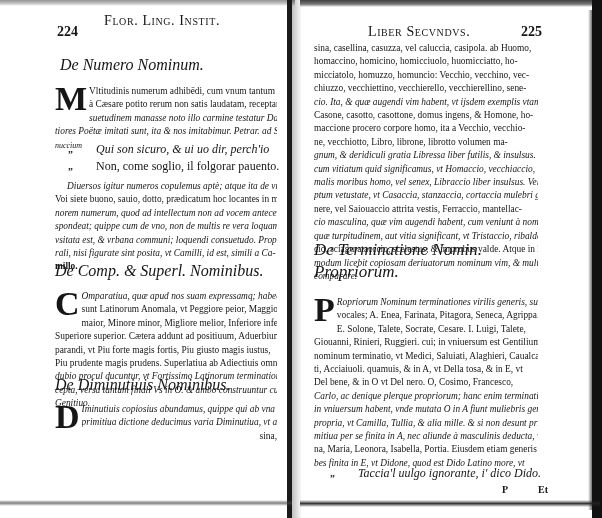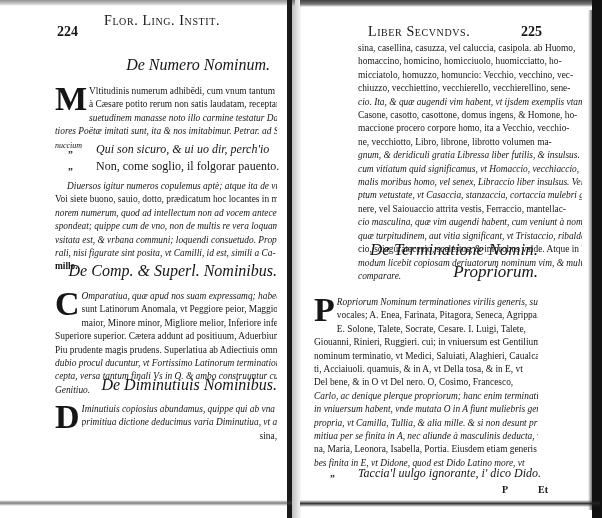--- a/index.html
+++ b/index.html
@@ -31,21 +31,21 @@
       background: linear-gradient(rgba(255,255,255,0), #222 50%, rgba(255,255,255,0)); opacity:.9; }
 
     .page { position:absolute; top:0; height:518px; }
     .page-left { left:0; width:287px;border-radius:27px; }
     .page-right { left:302px; width:288px; }
     .page-left .folio { position:absolute; left:57px; top:24px; font-size:14px; font-weight:bold; }
     .page-left .running-title { position:absolute; left:104px; top:13px; font-size:14px; font-variant:small-caps; letter-spacing:.6px; }
     .page-right .running-title { position:absolute; left:66px; top:24px; font-size:14px; font-variant:small-caps; letter-spacing:.6px; }
     .page-right .folio { position:absolute; left:219px; top:24px; font-size:14px; font-weight:bold; }
 
-    .heading { position:absolute; font-style:italic; font-size:16px; text-align:right; }
+    .heading { position:absolute; font-style:italic; font-size:16px; text-align:left; }
 
     .para { position:absolute; font-size:9.4px; line-height:13.4px; text-align:justify; }
     .para .line { display:block; white-space:nowrap; overflow:hidden; }
     .it { font-style:italic; }
 
     .dropcap { float:left; font-size:34px; line-height:26px; margin-right:2px; margin-top:1px; font-weight:bold; }
 
     .verse { position:absolute; font-size:12px; line-height:17px; }
     .verse .quote-mark { display:inline-block; width:28px; font-size:10px; font-weight:bold; }
 
@@ -95,41 +95,42 @@
     </div>
 
     <div class="heading" style="left:55px; top:262px; width:222px;">De Comp. &amp; Superl. Nominibus.</div>
 
     <div class="para" style="left:55px; top:290px; width:222px;">
       <span class="dropcap">C</span>
       <span class="line it">Omparatiua, quæ apud nos suam expressamq; habeant vocem,</span>
       <span class="line">sunt Latinorum Anomala, vt Peggiore peior, Maggiore</span>
       <span class="line">maior, Minore minor, Migliore melior, Inferiore inferior,</span>
       <span class="line">Superiore superior. Cætera addunt ad positiuum, Aduerbium com-</span>
+      <span class="line">parandi, vt Piu forte magis fortis, Piu giusto magis iustus,</span>
       <span class="line">Piu prudente magis prudens. Superlatiua ab Adiectiuis omnibus</span>
       <span class="line it">dubio procul ducuntur, vt Fortissimo Latinorum terminatione ac-</span>
       <span class="line it">cepta, versa tantum finali Vs in O. &amp; ambo construuntur cum</span>
       <span class="line it">Genitiuo.</span>
     </div>
 
     <div class="heading" style="left:55px; top:376px; width:222px;">De Diminutiuis Nominibus.</div>
 
     <div class="para" style="left:55px; top:403px; width:222px;">
       <span class="dropcap">D</span>
       <span class="line it">Iminutiuis copiosius abundamus, quippe qui ab vna eademq;</span>
       <span class="line it">primitiua dictione deducimus varia Diminutiua, vt a Casa, ca-</span>
       <span class="line" style="text-align:right; clear:both;">sina,</span>
     </div>
   </div>
 
   <div class="page page-right">
     <span class="running-title">Liber Secvndvs.</span>
     <span class="folio">225</span>
 
-    <div class="para" style="left:12px; top:42px; width:224px;margin-left:44px;">
+    <div class="para" style="left:12px; top:42px; width:224px;">
       <span class="line">sina, casellina, casuzza, vel caluccia, casipola. ab Huomo,</span>
       <span class="line">homaccino, homicino, homicciuolo, huomicciatto, ho-</span>
       <span class="line">micciatolo, homuzzo, homuncio: Vecchio, vecchino, vec-</span>
       <span class="line">chiuzzo, vecchiettino, vecchierello, vecchierellino, sene-</span>
       <span class="line it">cio. Ita, &amp; quæ augendi vim habent, vt ijsdem exemplis vtamur,</span>
       <span class="line">Casone, casotto, casottone, domus ingens, &amp; Homone, ho-</span>
       <span class="line">maccione procero corpore homo, ita a Vecchio, vecchio-</span>
       <span class="line">ne, vecchiotto, Libro, librone, librotto volumen ma-</span>
       <span class="line it">gnum, &amp; deridiculi gratia Libressa liber futilis, &amp; insulsus. Et</span>
       <span class="line it">cum vitiatum quid significamus, vt Homaccio, vecchiaccio,</span>

